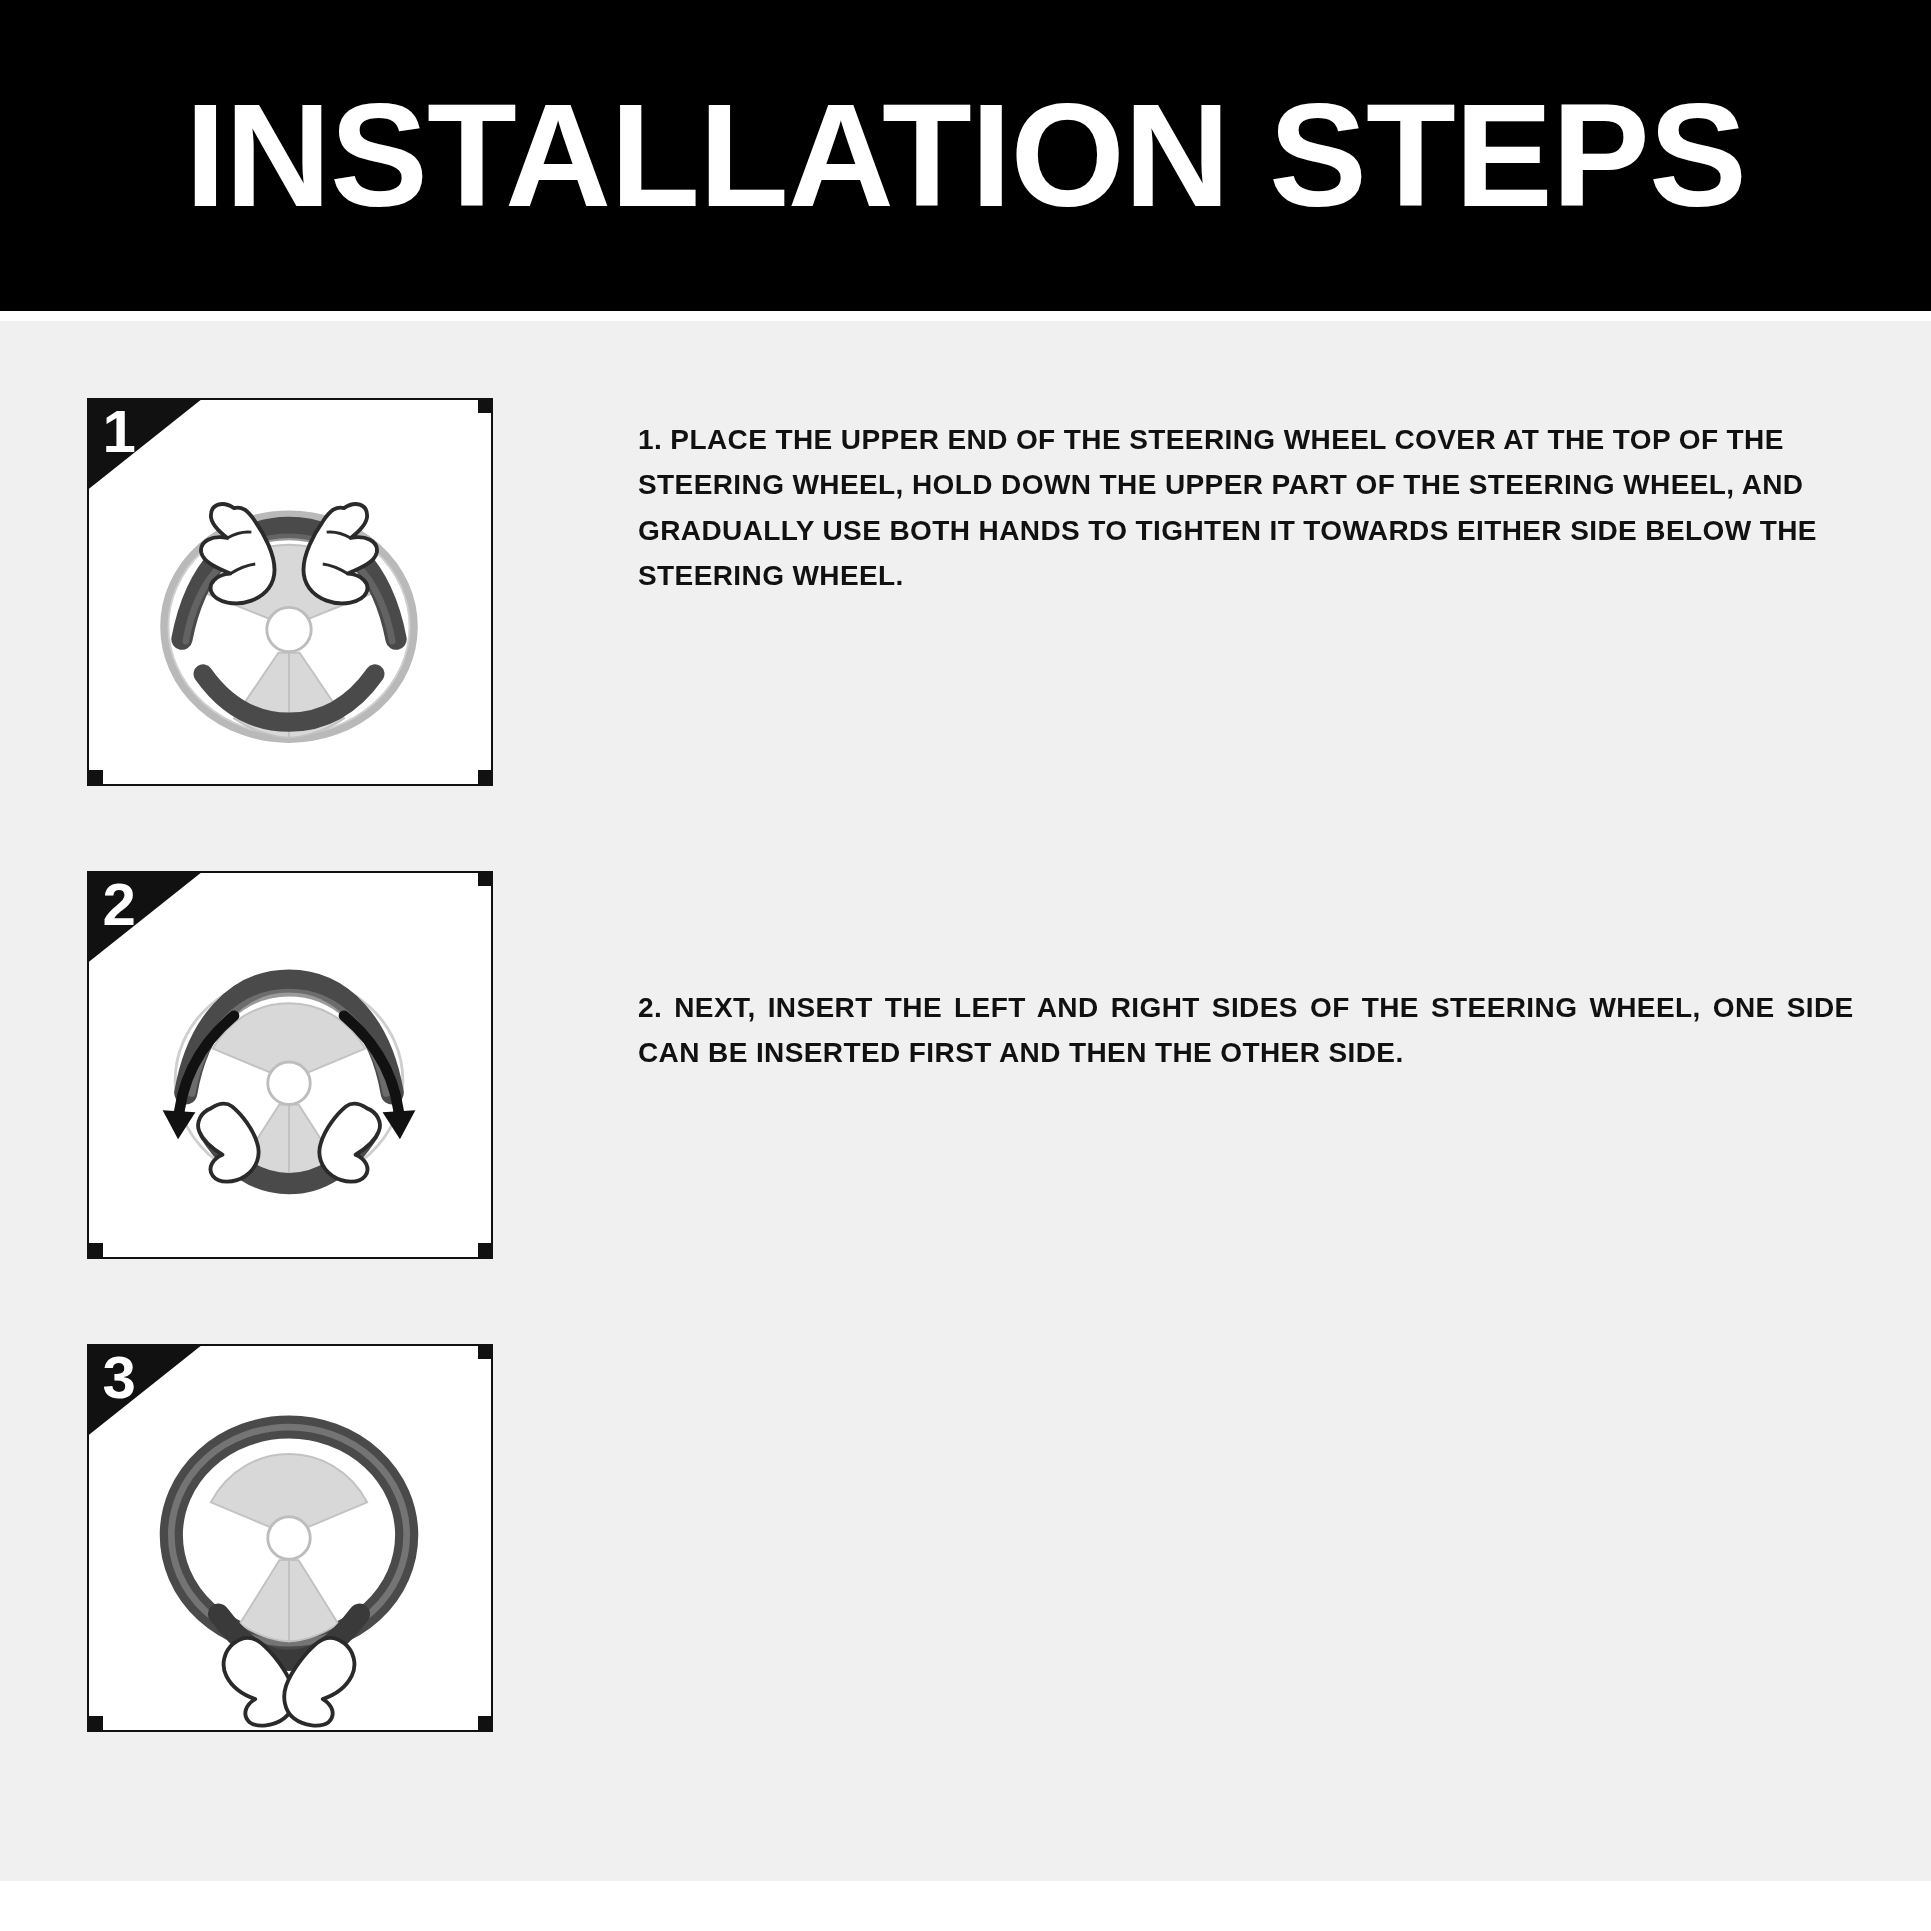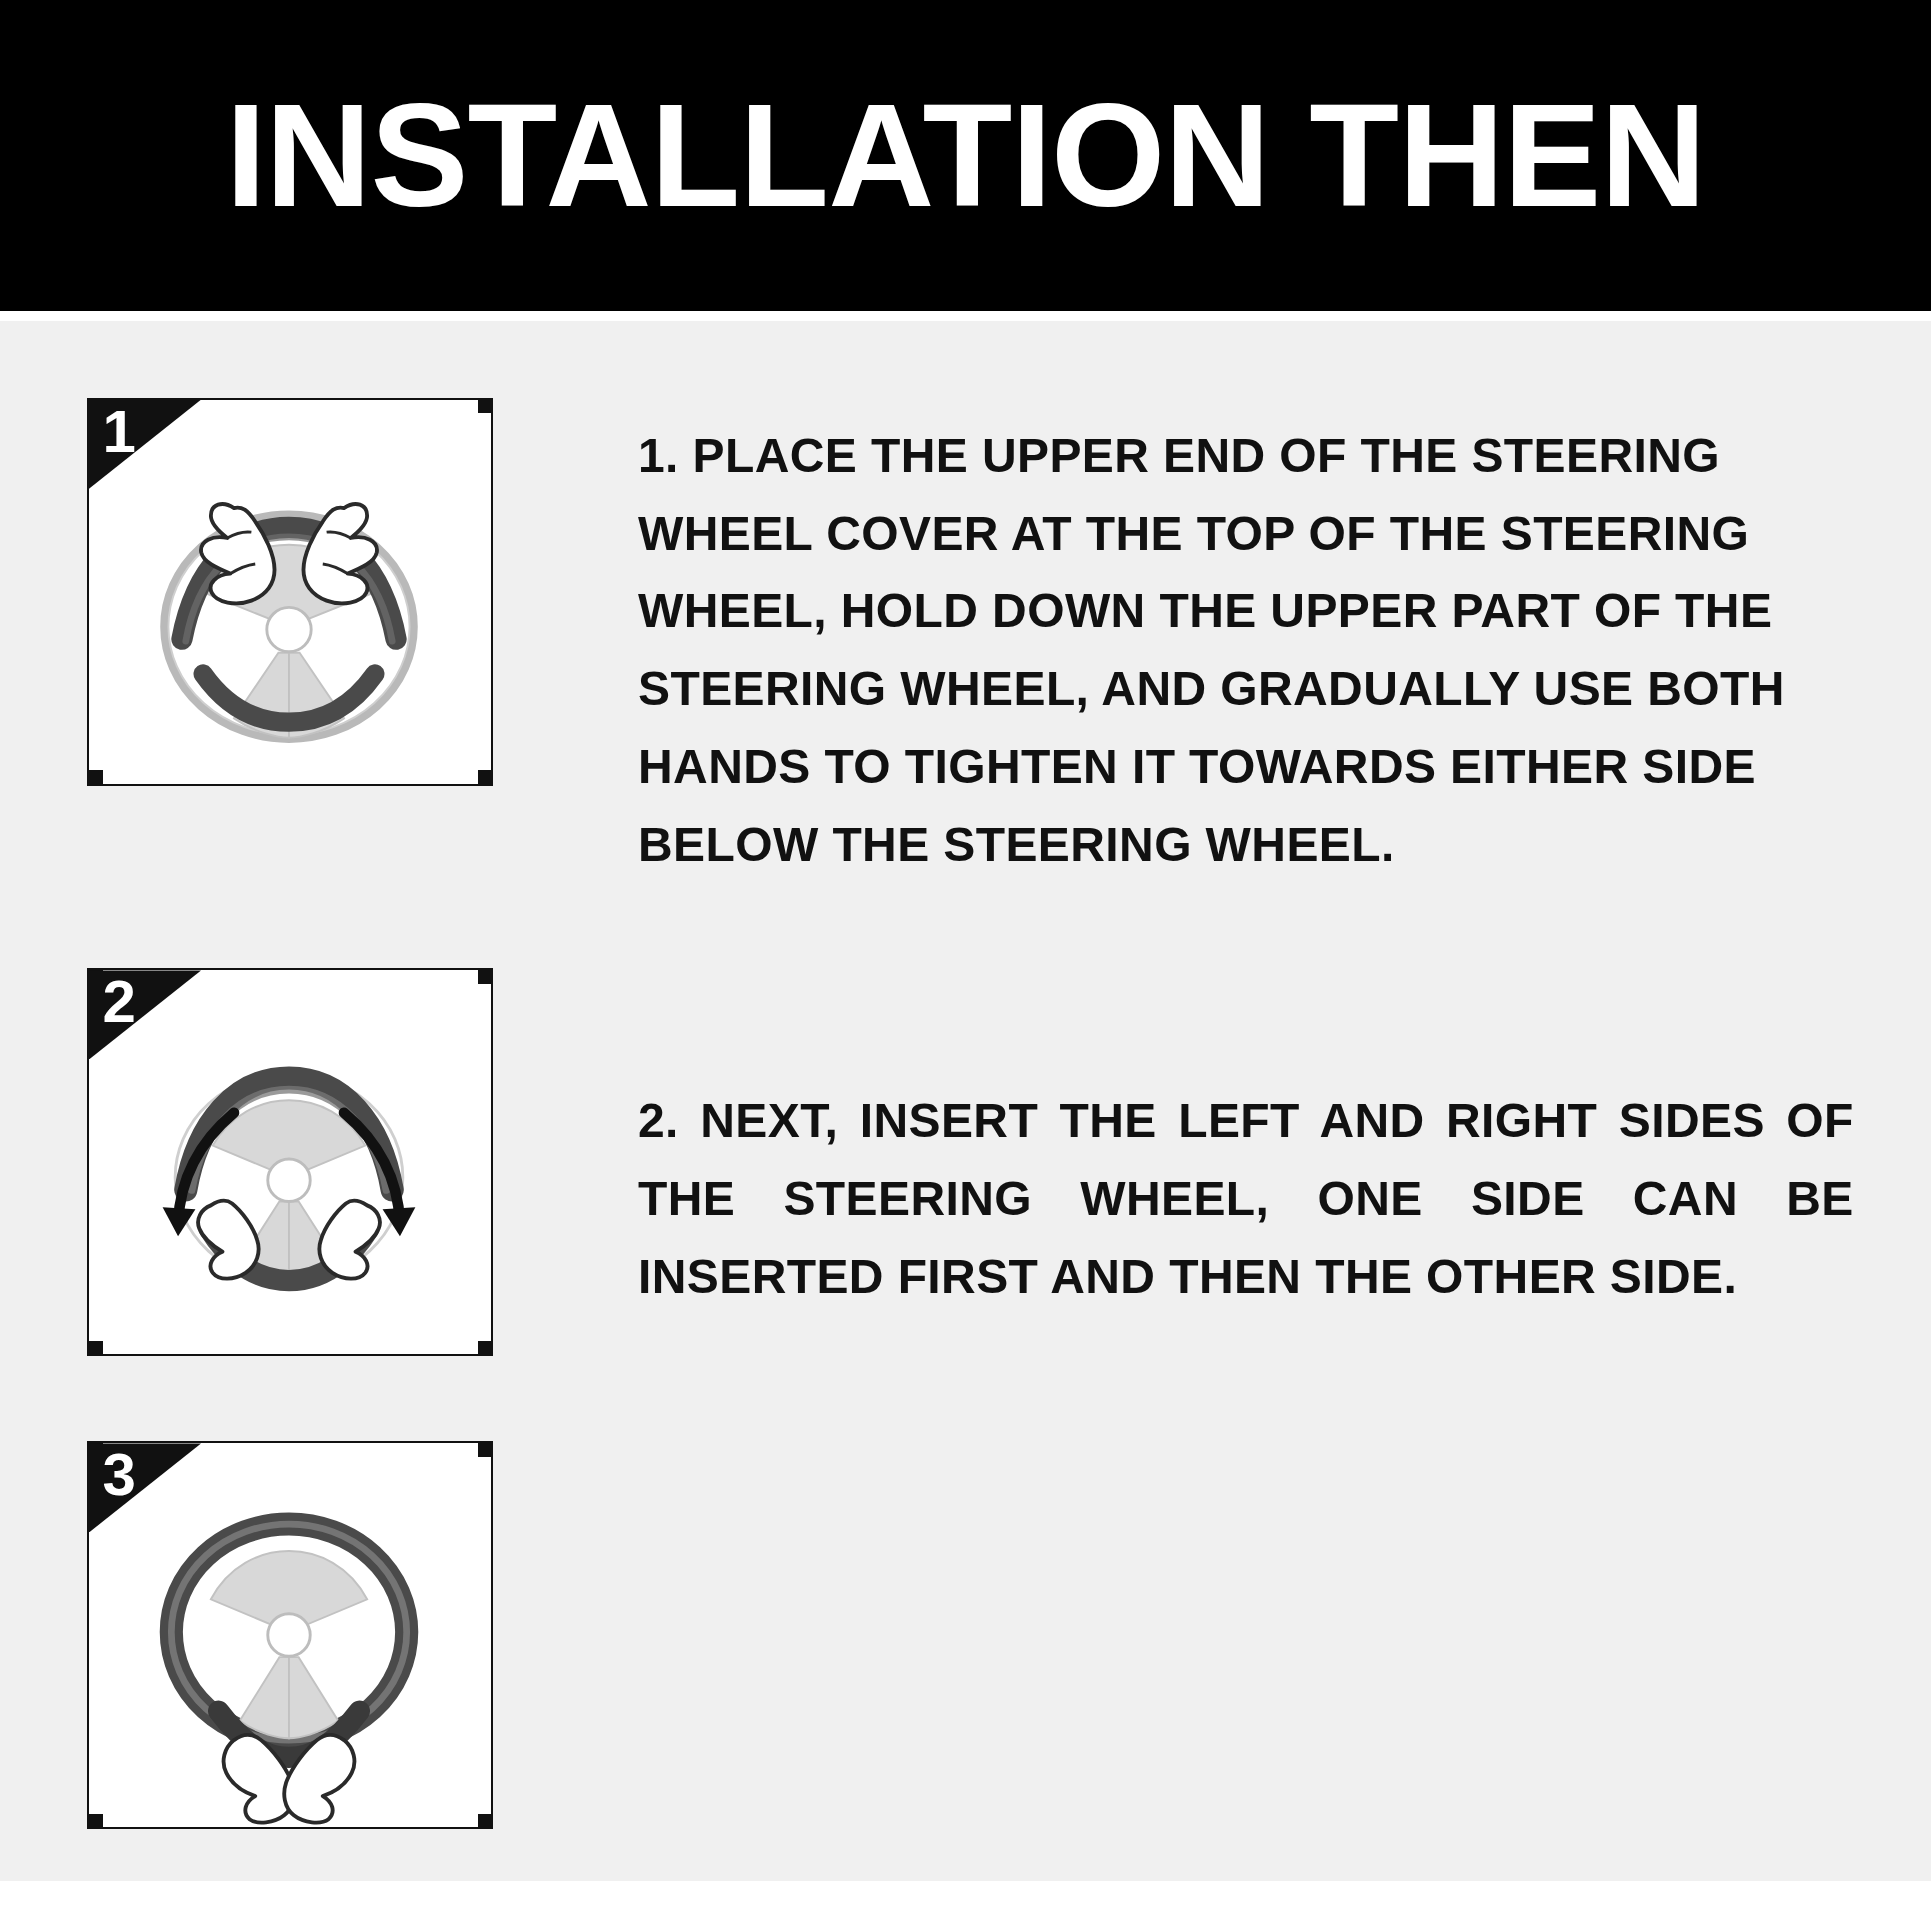--- a/index.html
+++ b/index.html
@@ -95,21 +95,21 @@
     z-index: 4;
     font-family: "Liberation Sans", sans-serif;
   }
   .thumb svg { position: absolute; left: 0; top: 0; }
 
   .step-text {
     flex: 1 1 auto;
     padding-left: 145px;
     padding-right: 19.3px;
     color: #111111;
-    font-size: 48px;
+    font-size: 28px;
     font-weight: 700;
     line-height: 1.62;
     text-align: justify;
     text-transform: uppercase;
     letter-spacing: 0.4px;
     font-family: "Liberation Sans", sans-serif;
   }
   .step-text.align-1 { padding-top: 19.3px; text-align: left; }
   .step-text.align-2 { padding-top: 114px; }
   .step-text.align-3 { padding-top: 104px; }
@@ -121,21 +121,21 @@
     height: 50px;
     background: #ffffff;
   }
 </style>
 </head>
 <body>
 
 <div class="page">
 
   <div class="header">
-    <div class="header-title">INSTALLATION THEN</div>
+    <div class="header-title">INSTALLATION STEPS</div>
   </div>
   <div class="header-underline"></div>
 
   <div class="content">
 
     <div class="step-row r1">
       <div class="thumb">
         <svg width="400" height="382" viewBox="0 0 414 396">
 
           <ellipse cx="207" cy="235" rx="125" ry="112" fill="none" stroke="#b9b9b9" stroke-width="17"></ellipse>

